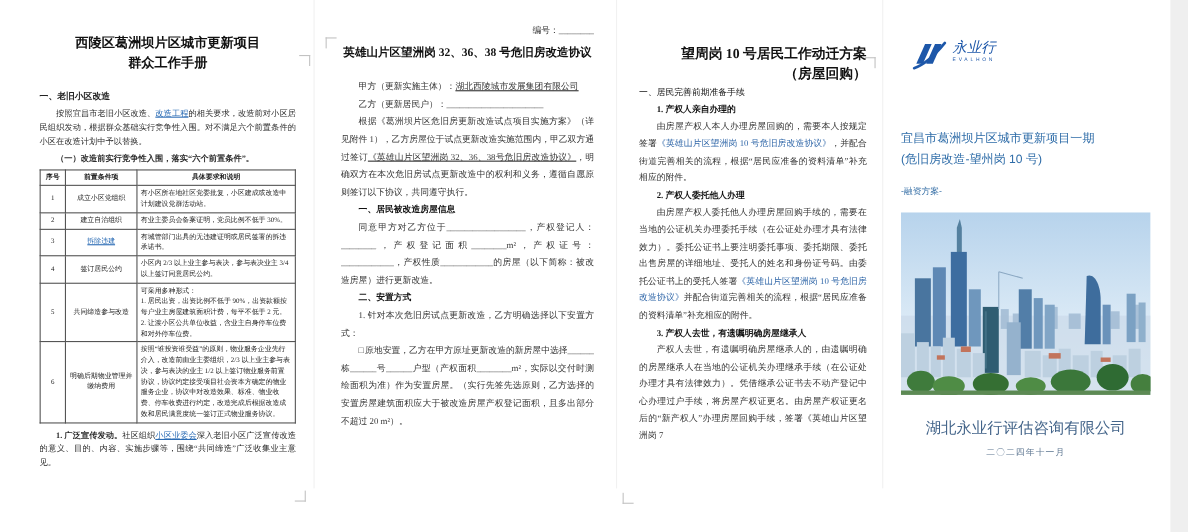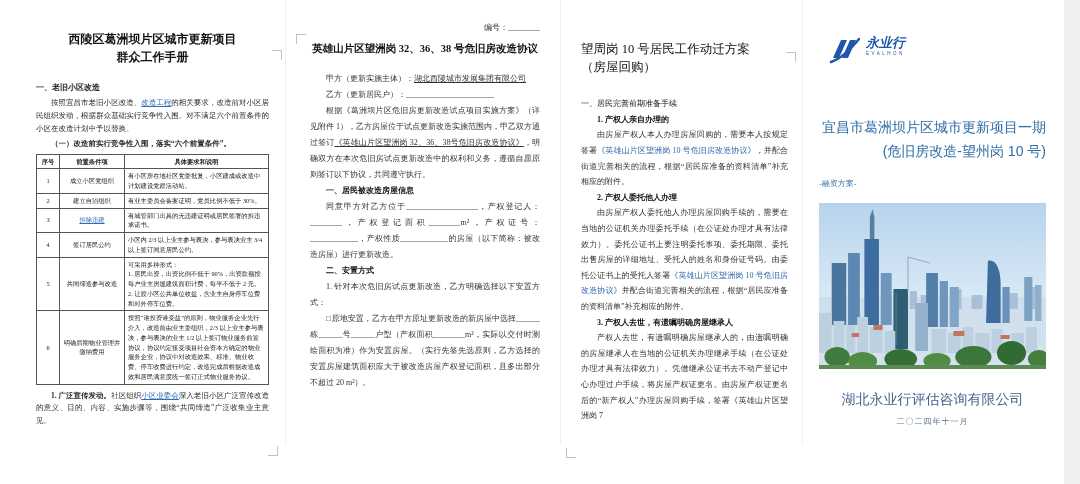--- a/index.html
+++ b/index.html
@@ -42,33 +42,33 @@
   .p2 .code { text-align:right; font-size:8px; margin-bottom:6px; }
   .p2 .doc-title { font-size:10.5px; font-weight:bold; text-align:center; color:#111; line-height:1.4; margin-bottom:14px; }
   .p2 p { margin:0; }
   .p2 .sec { font-weight:bold; text-indent:2em; color:#111; }
   .filled { text-decoration:underline; }
   .blank { letter-spacing:0; }
   .checkbox { margin-right:1px; }
 
   
   .p3 { font-size:8px; line-height:1.95; text-align:justify; color:#333; }
-  .p3 .doc-title { font-size:12.5px; font-weight:normal; text-align:left; line-height:1.45; color:#111; margin-bottom:20px; }
+  .p3 .doc-title { font-size:12.5px; font-weight:bold; text-align:right; line-height:1.45; color:#111; }
   .p3 .sec { font-weight:normal; color:#111; }
   .p3 .sub { font-weight:bold; color:#111; text-indent:2em; }
   .p3 p { margin:0; }
   .p3 .doclink { color:#2f66a8; text-decoration:none; }
 
   
   .p4 { color:#2e6ca8; }
   .logo-row { display:flex; align-items:flex-start; gap:5px; margin:0 0 48px 10px; }
   .logo-texts { display:flex; flex-direction:column; }
-  .logo-cn { font-size:13px; font-weight:bold; font-style:italic; color:#1d57a9; line-height:1.1; }
+  .logo-cn { font-size:13px; font-weight:normal; font-style:italic; color:#1d57a9; line-height:1.1; }
   .logo-en { font-size:4.5px; letter-spacing:2.5px; color:#1d57a9; margin-top:1px; }
-  .p4 .fin-title { font-size:14px; text-align:right; line-height:1.7; }
+  .p4 .fin-title { font-size:11px; text-align:left; line-height:1.7; }
   .p4 .fin-sub { font-size:8px; margin:14px 0 14px; color:#3a72a8; }
   .cityimg { display:block; width:100%; height:166px; }
   .p4 .company { font-size:14px; text-align:center; margin-top:22px; color:#44658a; }
   .p4 .date { font-size:8px; text-align:center; margin-top:7px; color:#5c7590; letter-spacing:1px; }
 </style>
 </head>
 <body>
 
 <div class="stage">
 

